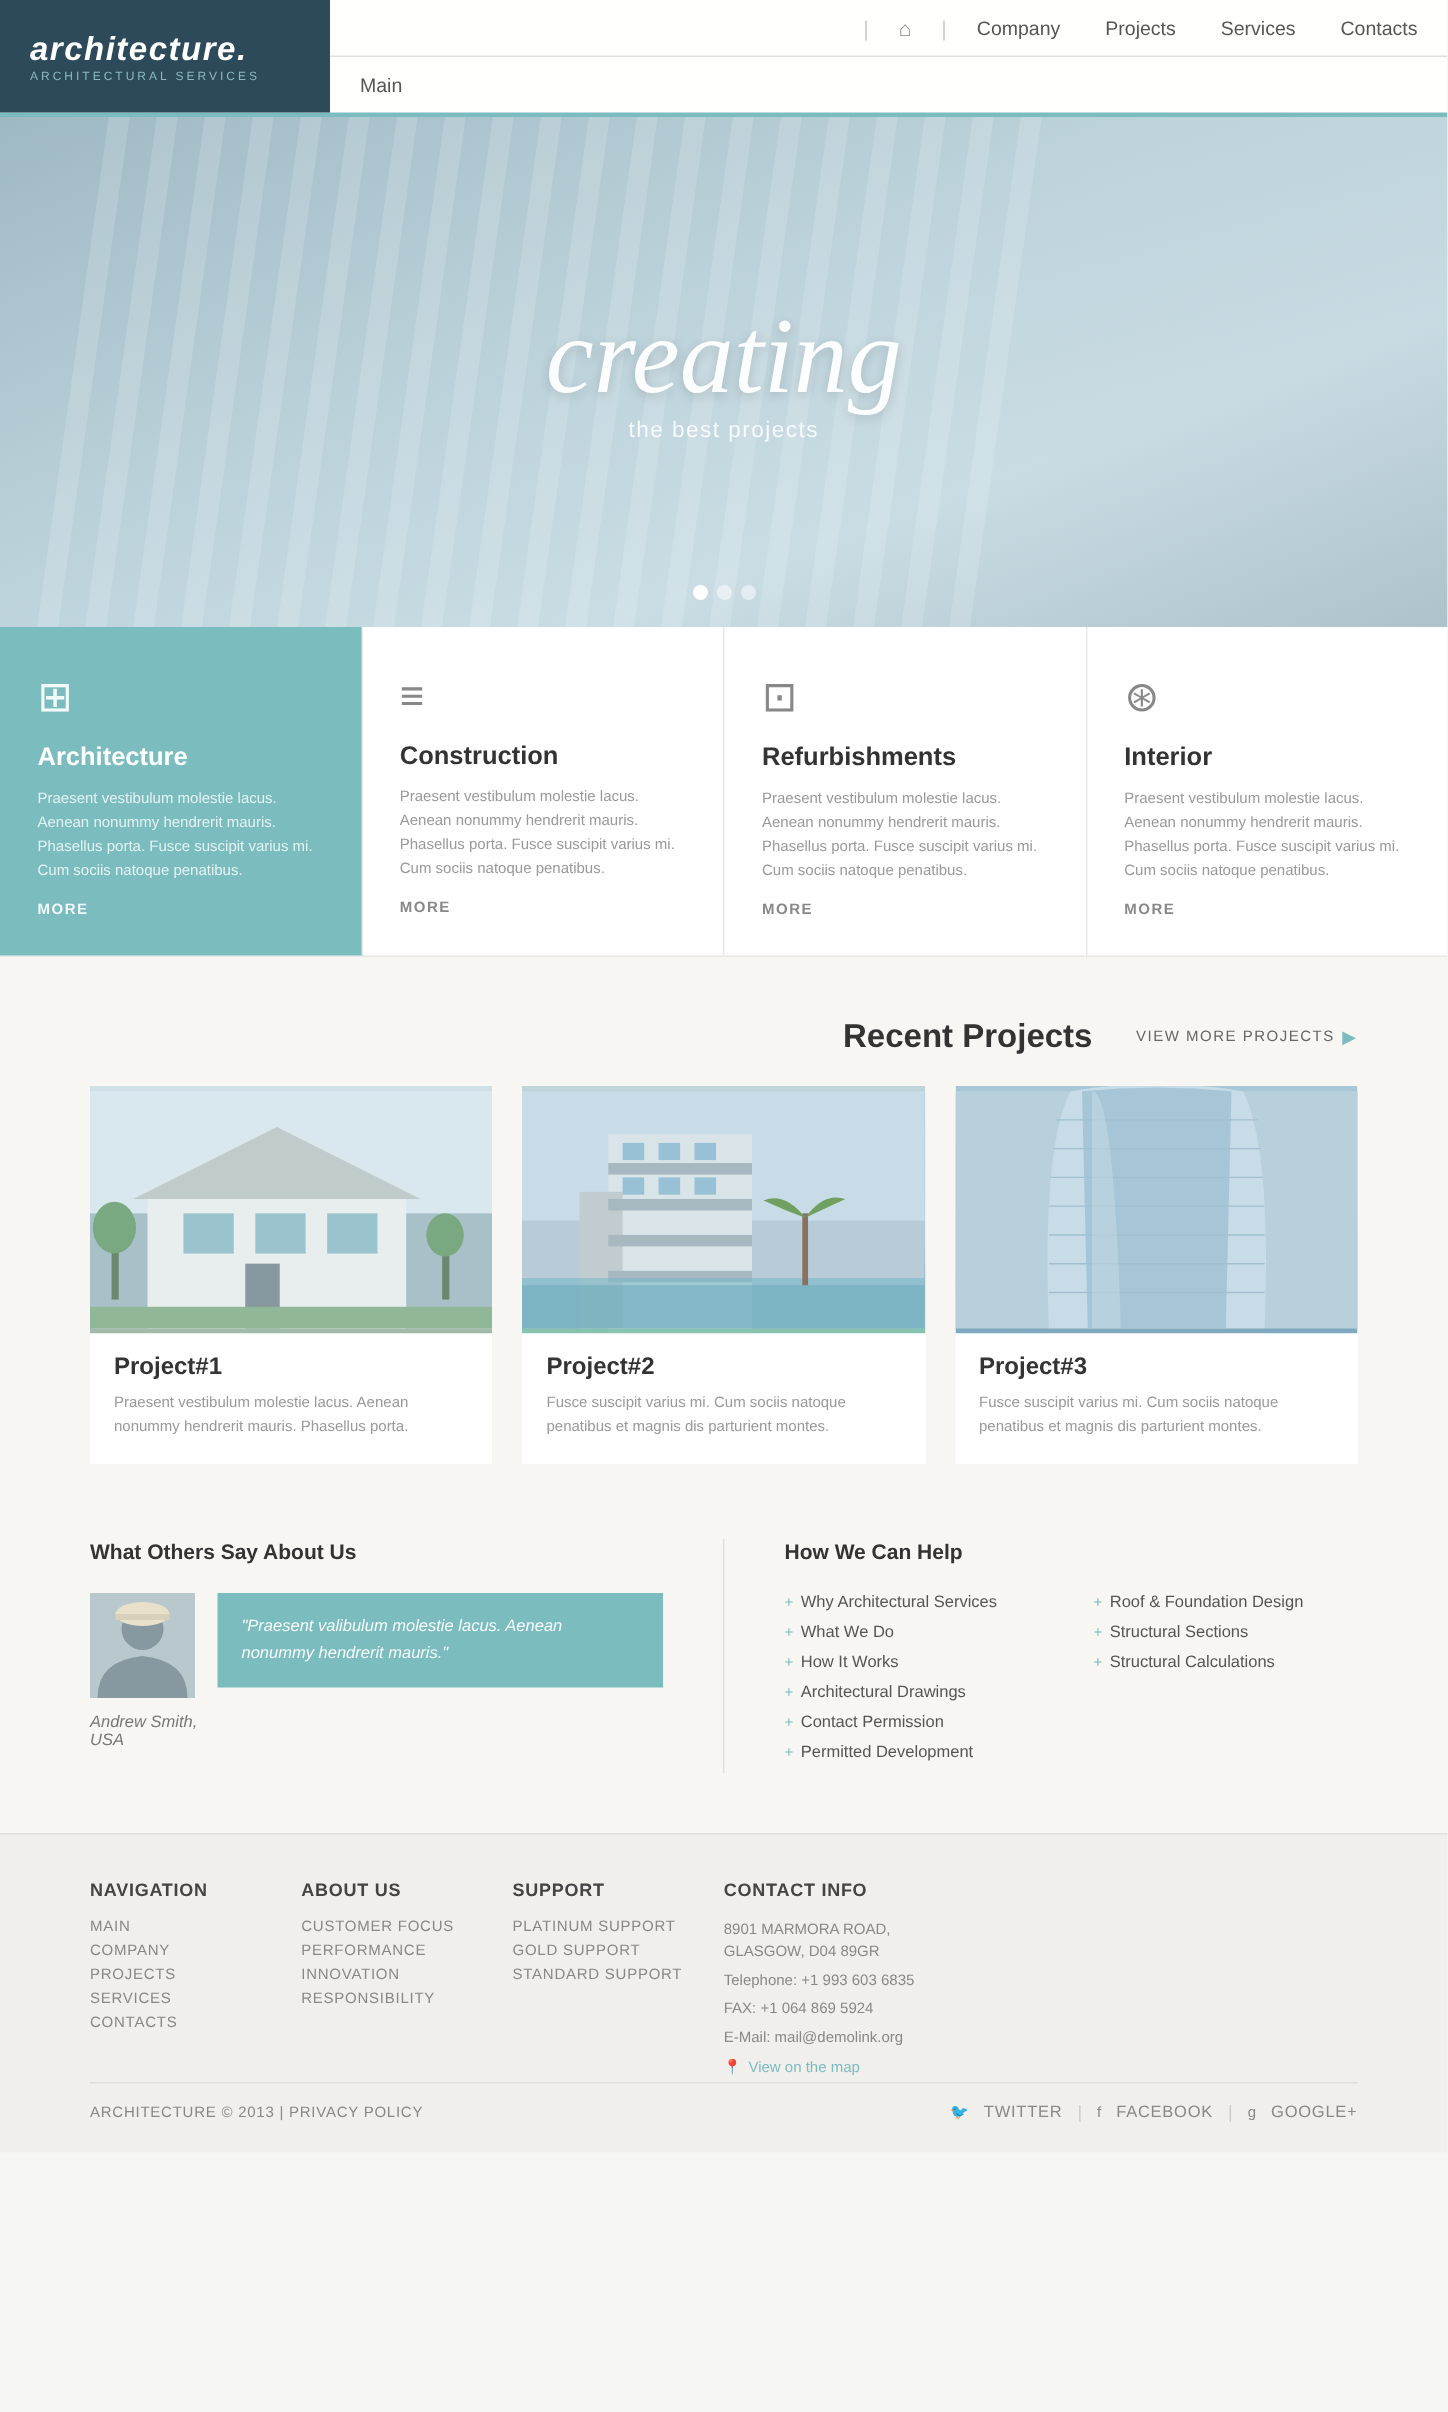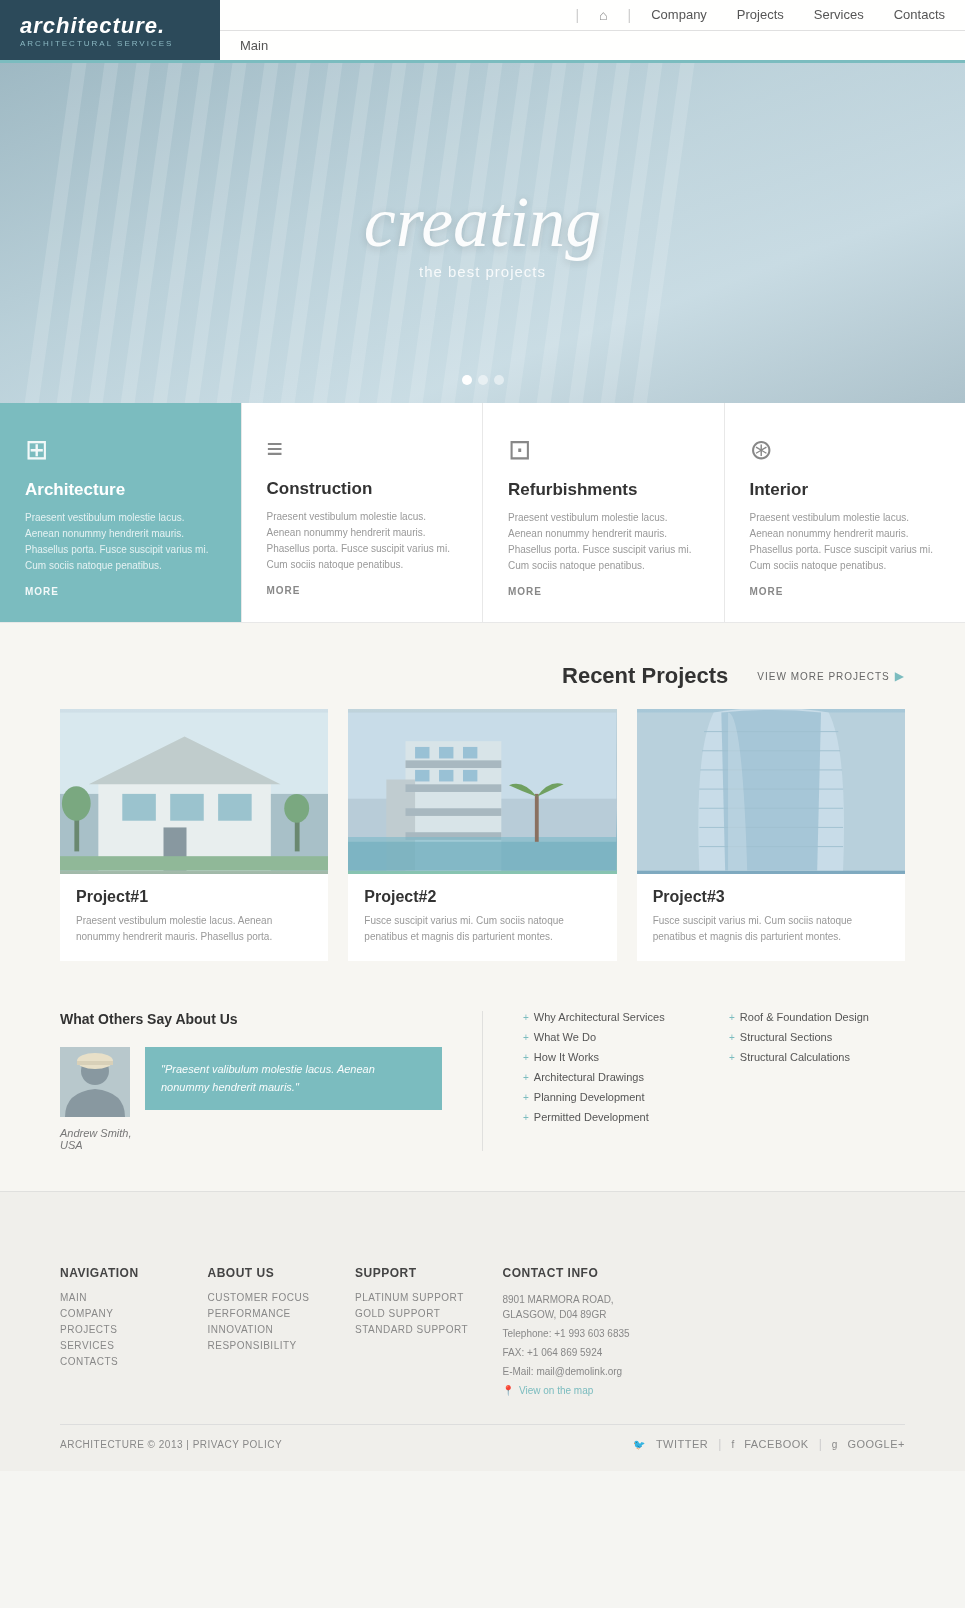--- a/index.html
+++ b/index.html
@@ -3,21 +3,21 @@
   <meta charset="utf-8">
   <style>
     * { margin: 0; padding: 0; box-sizing: border-box; }
     body { font-family: Arial, sans-serif; background: #f5f5f2; width: 965px; }
 
     
     .header {
       background: rgba(255,255,255,0.92);
       display: flex;
       align-items: stretch;
-      height: 63px;
+      height: 78px;
       position: relative;
       z-index: 10;
       border-bottom: 3px solid #7bbcbf;
     }
     .logo-area {
       background: #2c4a5a;
       width: 220px;
       display: flex;
       flex-direction: column;
       justify-content: center;
@@ -320,24 +320,22 @@
 
     
     .footer {
       background: #f0efeb;
       padding: 30px 60px 20px;
       border-top: 1px solid #e0e0de;
     }
     .footer-cols {
       display: grid;
       grid-template-columns: 1fr 1fr 1fr 1fr 2fr;
-      gap: 20px;
-      padding-bottom: 28px;
+      padding-bottom: 4px;
       border-bottom: 1px solid #ddd;
-      margin-top: 44px;
     }
     .footer-col-title {
       font-size: 12px;
       font-weight: 700;
       color: #444;
       margin-bottom: 12px;
       text-transform: uppercase;
       letter-spacing: 0.5px;
     }
     .footer-link {
@@ -581,41 +579,42 @@
       <div class="testimonial-quote-box">
         <p class="testimonial-text">"Praesent valibulum molestie lacus. Aenean nonummy hendrerit mauris."</p>
       </div>
     </div>
     <p class="testimonial-author">
       <span>Andrew Smith,</span><br>
       <span>USA</span>
     </p>
   </div>
   <div class="help-section">
+    <h3 class="sub-section-title">How We Can Help</h3>
     <div class="help-cols">
       <div class="help-col">
         <div class="help-item">
           <span class="help-bullet">+</span>
           <span>Why Architectural Services</span>
         </div>
         <div class="help-item">
           <span class="help-bullet">+</span>
           <span>What We Do</span>
         </div>
         <div class="help-item">
           <span class="help-bullet">+</span>
           <span>How It Works</span>
         </div>
         <div class="help-item">
           <span class="help-bullet">+</span>
           <span>Architectural Drawings</span>
         </div>
         <div class="help-item">
           <span class="help-bullet">+</span>
-          <span>Planning Development</span>
+          <span>Contact Permission</span>
         </div>
         <div class="help-item">
           <span class="help-bullet">+</span>
           <span>Permitted Development</span>
         </div>
       </div>
       <div class="help-col">
         <div class="help-item">
           <span class="help-bullet">+</span>
           <span>Roof &amp; Foundation Design</span>

